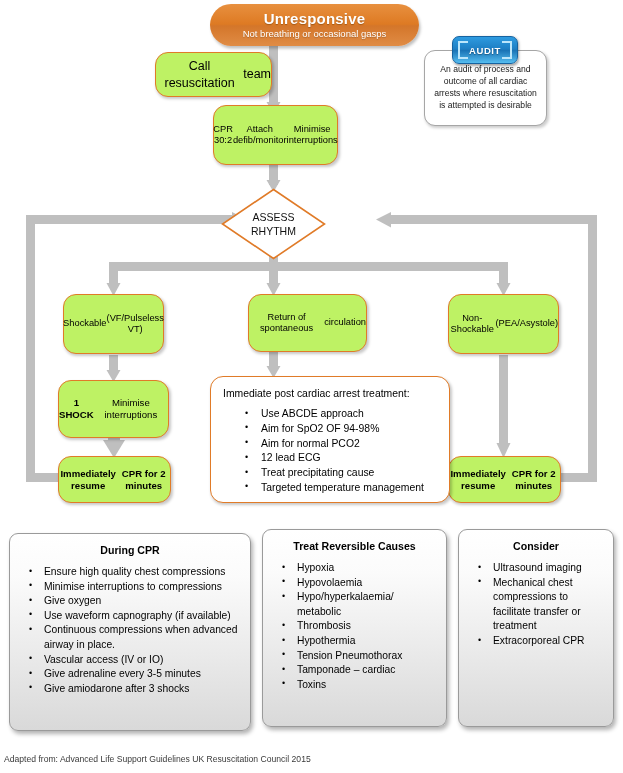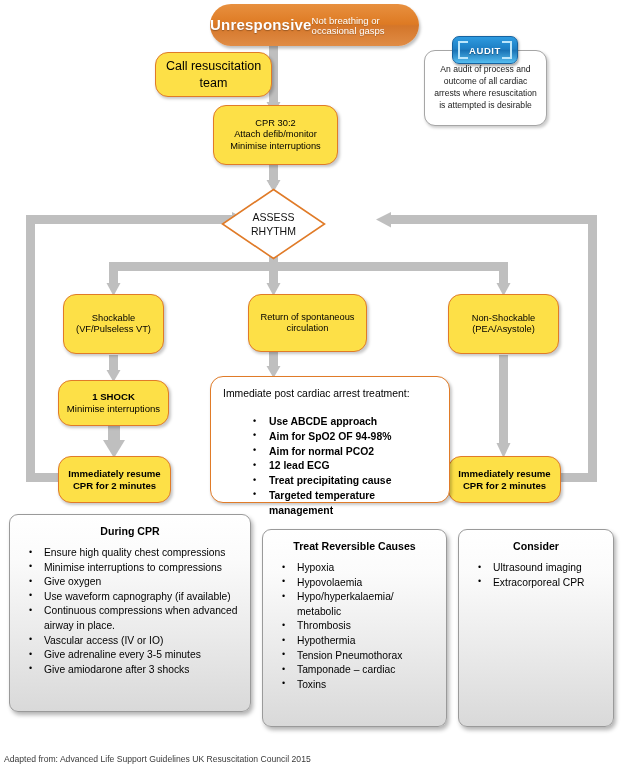--- a/index.html
+++ b/index.html
@@ -27,41 +27,41 @@
     width: 623px;
     height: 773px;
     pointer-events: none;
   }
 
   
   .node {
     position: absolute;
     box-sizing: border-box;
     display: flex;
-    flex-direction: column;
+    flex-direction: row;
     align-items: center;
     justify-content: center;
     text-align: center;
-    background: #fde047;
+    background: #bef264;
     border: 1.6px solid #E07B28;
     border-radius: 13px;
     box-shadow: 1.5px 2px 3px rgba(0,0,0,0.22);
     line-height: 1.22;
   }
   .node .ln { display: block; }
 
   
   .banner {
     position: absolute;
     box-sizing: border-box;
     border-radius: 22px;
     background: linear-gradient(180deg, #E8903F 0%, #DE7A23 48%, #D4762A 52%, #E08C45 100%);
     box-shadow: 1.5px 2.5px 3px rgba(0,0,0,0.25);
     display: flex;
-    flex-direction: row;
+    flex-direction: column;
     align-items: center;
     justify-content: center;
     color: #ffffff;
   }
   .banner .title {
     font-size: 15px;
     font-weight: bold;
     letter-spacing: .2px;
     text-shadow: 0 1px 1px rgba(0,0,0,.28);
     line-height: 1.1;
@@ -157,24 +157,23 @@
     border-radius: 13px;
     box-shadow: 1.5px 2px 3px rgba(0,0,0,0.22);
     padding: 11px 10px 8px 12px;
     font-family: "Liberation Sans", sans-serif;
   }
   .detail-box .dhead {
     font-size: 10.4px;
     margin-bottom: 7px;
   }
   .detail-box ul {
-    margin: 16px;
+    margin: 8px;
     padding-left: 30px;
     list-style: none;
-    font-weight: bold;
   }
   .detail-box li {
     font-size: 10.4px;
     line-height: 1.42;
     position: relative;
   }
   .detail-box li::before {
     content: "\2022";
     position: absolute;
     left: -16px;
@@ -330,21 +329,21 @@
   <div class="node t-small" style="left:248px; top:294px; width:119px; height:58px;">
     <span class="ln">Return of spontaneous</span>
     <span class="ln">circulation</span>
   </div>
 
   <div class="node t-small" style="left:448px; top:294px; width:111px; height:60px;">
     <span class="ln">Non-Shockable</span>
     <span class="ln">(PEA/Asystole)</span>
   </div>
 
-  <div class="node t-mid" style="left:58px; top:380px; width:111px; height:46px;">
+  <div class="node t-mid" style="left:58px; top:380px; width:111px; height:58px;">
     <span class="ln b">1 SHOCK</span>
     <span class="ln">Minimise interruptions</span>
   </div>
 
   <div class="node t-mid" style="left:58px; top:456px; width:113px; height:47px;">
     <span class="ln b">Immediately resume</span>
     <span class="ln b">CPR for 2 minutes</span>
   </div>
 
   <div class="node t-mid" style="left:448px; top:456px; width:113px; height:47px;">
@@ -357,21 +356,21 @@
     <ul>
       <li>Use ABCDE approach</li>
       <li>Aim for SpO2 OF 94-98%</li>
       <li>Aim for normal PCO2</li>
       <li>12 lead ECG</li>
       <li>Treat precipitating cause</li>
       <li>Targeted temperature management</li>
     </ul>
   </div>
 
-  <div class="panel" style="left:9px; top:514px; width:242px; height:198px;">
+  <div class="panel" style="left:9px; top:533px; width:242px; height:198px;">
     <div class="phead">During CPR</div>
     <ul>
       <li>Ensure high quality chest compressions</li>
       <li>Minimise interruptions to compressions</li>
       <li>Give oxygen</li>
       <li>Use waveform capnography (if available)</li>
       <li>Continuous compressions when advanced airway in place.</li>
       <li>Vascular access (IV or IO)</li>
       <li>Give adrenaline every 3-5 minutes</li>
       <li>Give amiodarone after 3 shocks</li>
@@ -389,19 +388,20 @@
       <li>Tension Pneumothorax</li>
       <li>Tamponade – cardiac</li>
       <li>Toxins</li>
     </ul>
   </div>
 
   <div class="panel" style="left:458px; top:529px; width:156px; height:198px;">
     <div class="phead">Consider</div>
     <ul>
       <li>Ultrasound imaging</li>
+      <li>Mechanical chest compressions to facilitate transfer or treatment</li>
       <li>Extracorporeal CPR</li>
     </ul>
   </div>
 
   <div class="footer">Adapted from: Advanced Life Support Guidelines UK Resuscitation Council 2015</div>
 
 </div>
 
 </body></html>

